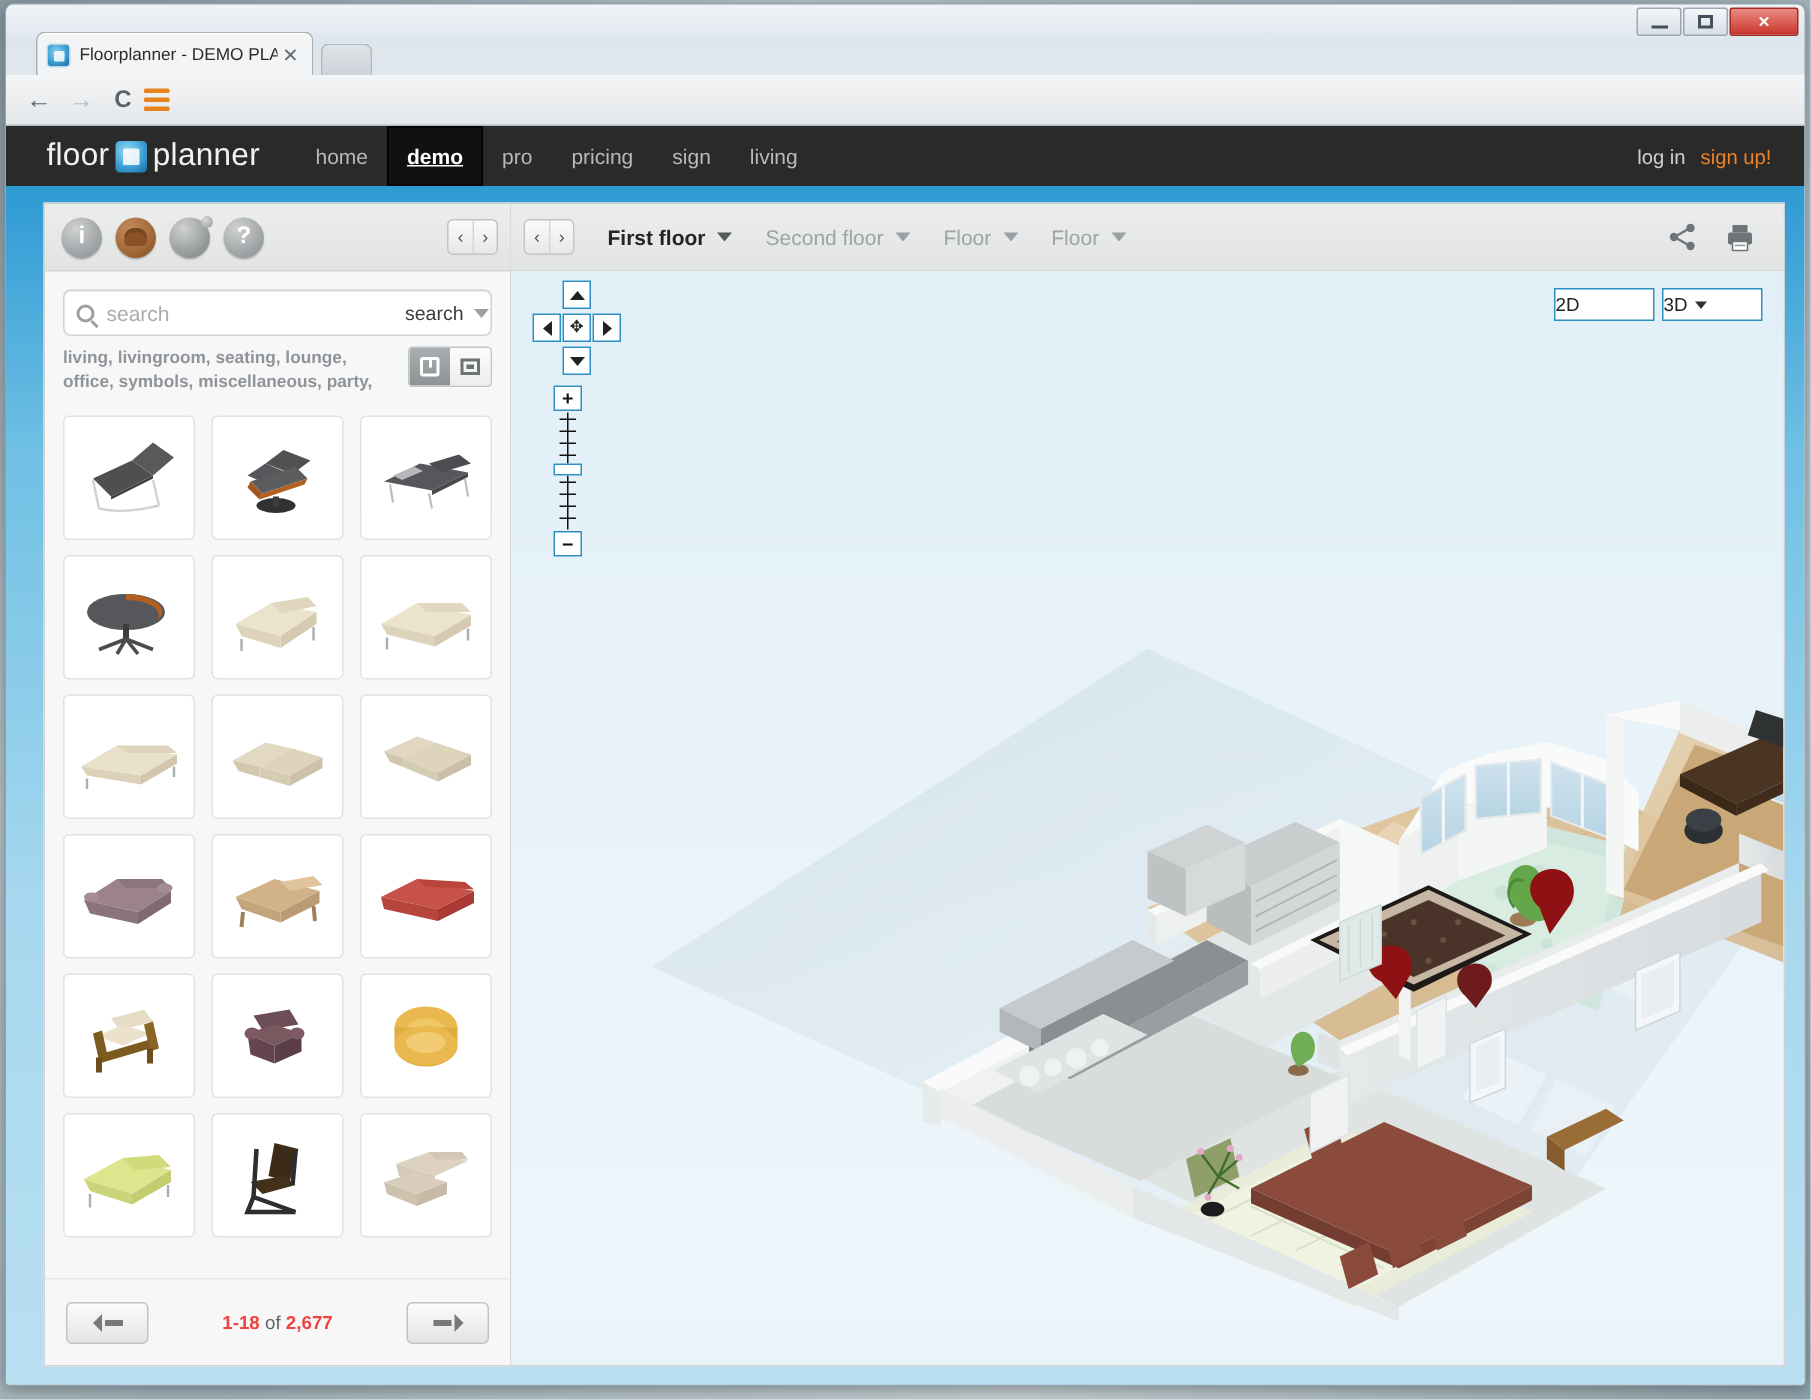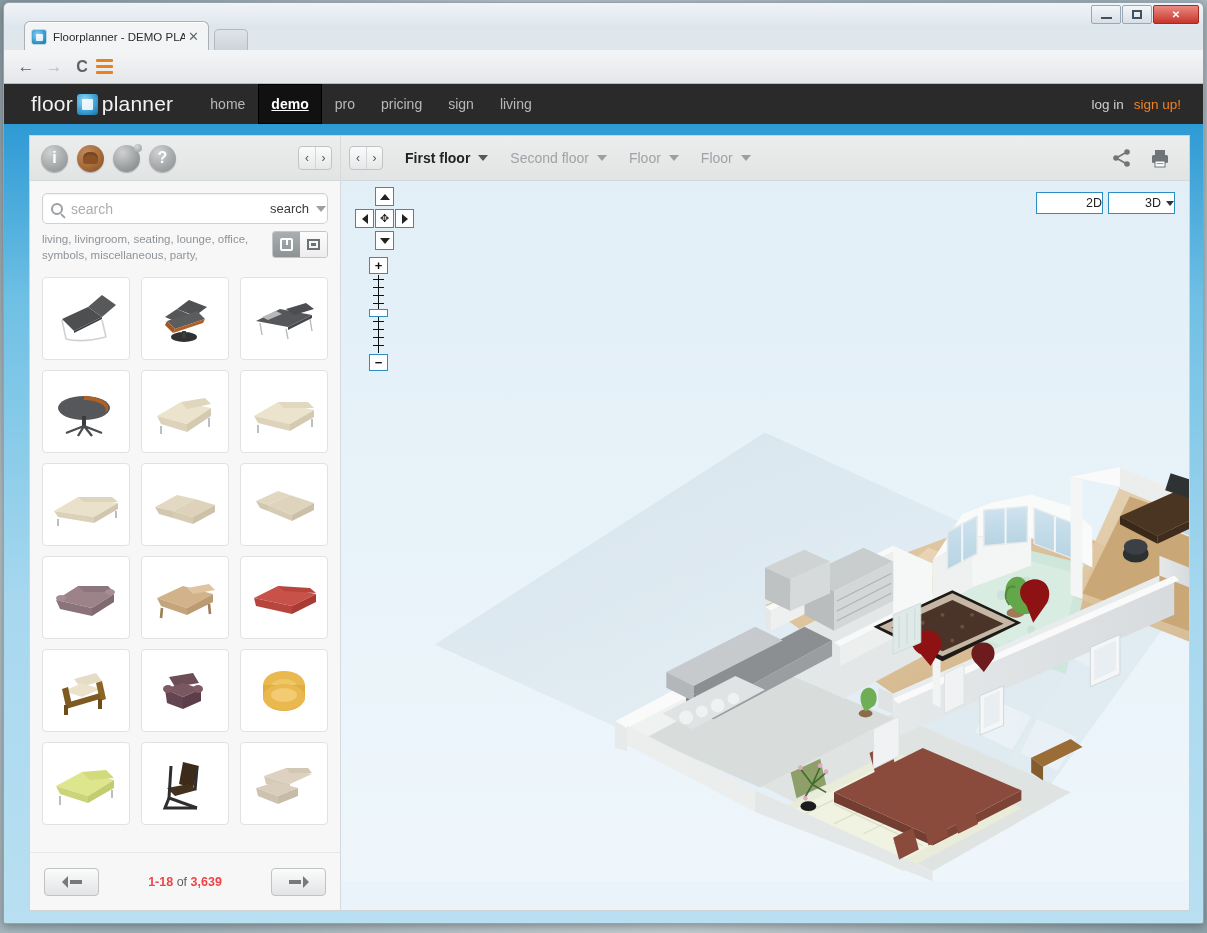--- a/index.html
+++ b/index.html
@@ -191,21 +191,21 @@
   }
   .search-input::placeholder { color: #a8adb1; }
   .cat-sep { width: 1px; height: 17px; background: #e0e3e5; margin: 0 9px; }
   .cat-label { font-size: 13px; color: #3b3b3b; }
   .caret-dn {
     width: 0; height: 0; margin-left: 7px;
     border-left: 5px solid transparent; border-right: 5px solid transparent;
     border-top: 6px solid #9aa0a4;
   }
   .tags-row { display: flex; padding: 7px 12px 0 12px; align-items: flex-start; }
-  .tags { font-size: 11.5px; color: #8e9499; line-height: 16px; flex: 1; padding-right: 8px; }
+  .tags { font-size: 11.5px; color: #8e9499; line-height: 16px; flex: 1; padding-right: 8px; font-weight: bold; }
   .viewtoggle { display: flex; border: 1px solid #c2c6c9; border-radius: 3px; overflow: hidden; flex: 0 0 auto; }
   .vt-btn {
     width: 27px; height: 25px; display: flex; align-items: center; justify-content: center;
     background: linear-gradient(to bottom,#fcfcfc,#ededed);
   }
   .vt-btn.active { background: linear-gradient(to bottom,#a9aeb1,#8d9295); }
   .vt-cube { width: 13px; height: 13px; border: 2px solid #fff; border-radius: 2px; position: relative; }
   .vt-cube::after { content:""; position:absolute; left:4px; top:-2px; width:2px; height:7px; background:#fff; }
   .vt-sq { width: 13px; height: 11px; border: 2px solid #6c7174; position: relative; }
   .vt-sq::after { content:""; position:absolute; left:2px; top:2px; right:2px; bottom:2px; background:#6c7174; }
@@ -274,21 +274,21 @@
   .floor-tab.active .tri { border-top-color: #55595c; }
   .tb-right { margin-left: auto; display: flex; align-items: center; gap: 16px; margin-right: 18px; }
   .share-ico, .print-ico { width: 22px; height: 22px; }
 
   .viewport { flex: 1; position: relative; overflow: hidden; background: #eaf3f9; }
   .scene { position: absolute; inset: 0; }
 
   .viewtabs { position: absolute; right: 14px; top: 11px; display: flex; gap: 5px; z-index: 6; }
   .vtab {
     width: 67px; height: 22px; background: #fff; border: 1px solid #2b8fc4;
-    display: flex; align-items: center; justify-content: flex-end;
+    display: flex; align-items: center; justify-content: flex-start;
     font-size: 12.5px; color: #222; gap: 5px;
   }
   .vtab .tri {
     width: 0; height: 0;
     border-left: 4px solid transparent; border-right: 4px solid transparent;
     border-top: 5px solid #333;
   }
 
   .navpad { position: absolute; left: 14px; top: 6px; width: 60px; height: 62px; z-index: 6; }
   .npbtn {
@@ -600,21 +600,21 @@
           </div>
         </div>
 
         <div class="pager">
           <div class="pg-btn">
             <span class="arrow-l"></span>
           </div>
           <div class="pg-text">
             <b>1-18</b>
             <span>of</span>
-            <b>3,639</b>
+            <b>2,677</b>
           </div>
           <div class="pg-btn">
             <span class="arrow-r"></span>
           </div>
         </div>
       </aside>
 
       <section class="canvas-col">
 
         <div class="floor-toolbar">

